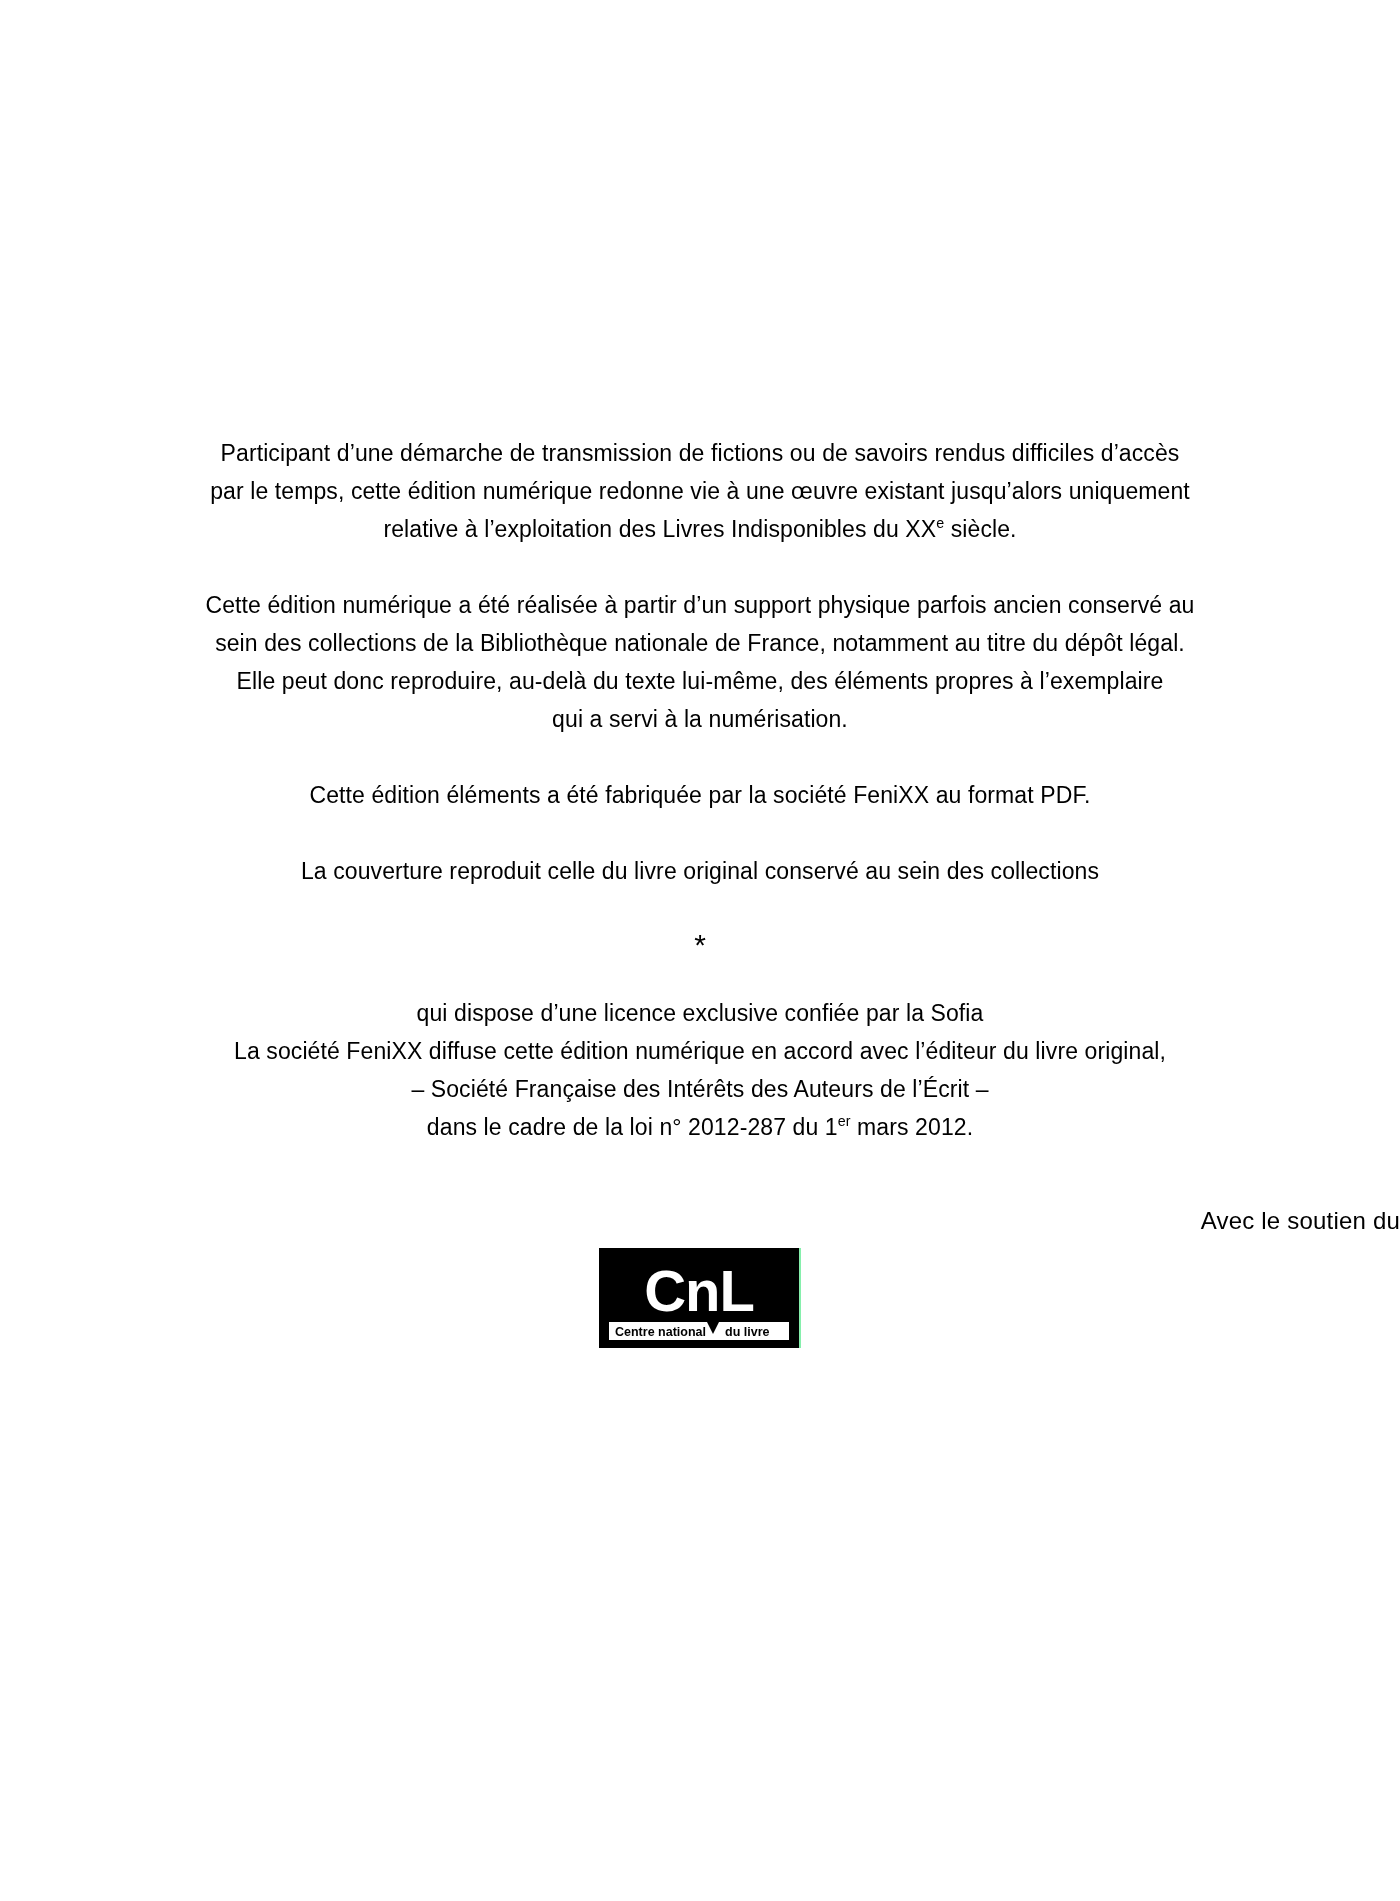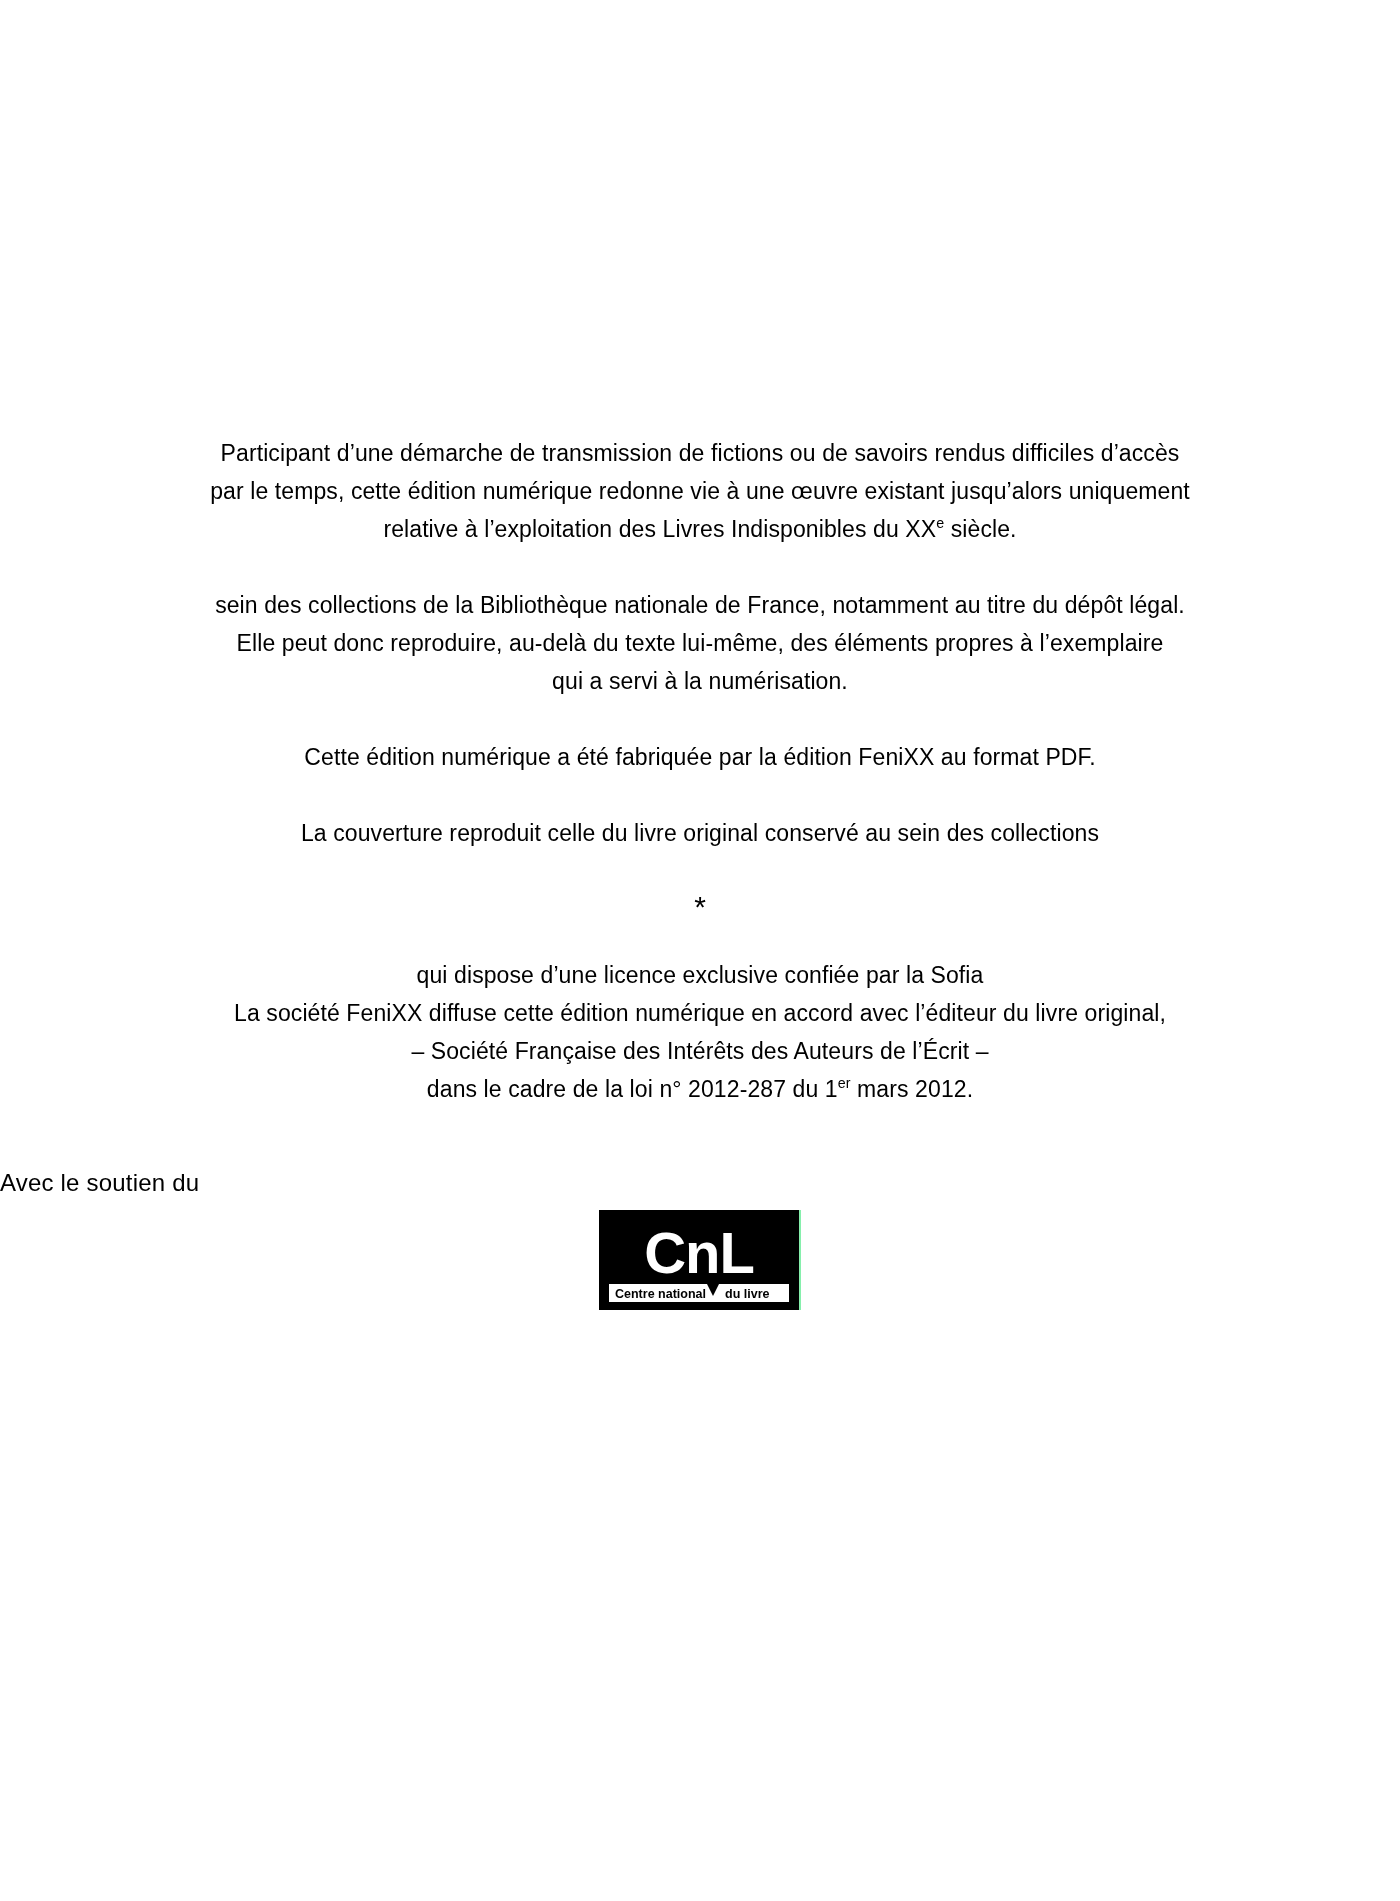--- a/index.html
+++ b/index.html
@@ -51,21 +51,21 @@
   }
   .asterisk {
     font-size: 30px;
     line-height: 38px;
     margin-top: 36px;
     margin-bottom: 30px;
     text-align: center;
   }
   .support-block {
     margin-top: 60px;
-    text-align: left;
+    text-align: right;
   }
   .support-text {
     font-size: 24px;
     line-height: 30px;
     letter-spacing: 0.2px;
   }
   .logo-wrap {
     margin-top: 12px;
     display: flex;
     justify-content: center;
@@ -87,27 +87,28 @@
 <div class="page">
   <div class="content">
 
     <div class="para">
       <span class="line">Participant d’une démarche de transmission de fictions ou de savoirs rendus difficiles d’accès</span>
       <span class="line">par le temps, cette édition numérique redonne vie à une œuvre existant jusqu’alors uniquement</span>
       <span class="line">relative à l’exploitation des Livres Indisponibles du XX<sup>e</sup> siècle.</span>
     </div>
 
     <div class="para">
+      <span class="line">Cette édition numérique a été réalisée à partir d’un support physique parfois ancien conservé au</span>
       <span class="line">sein des collections de la Bibliothèque nationale de France, notamment au titre du dépôt légal.</span>
       <span class="line">Elle peut donc reproduire, au-delà du texte lui-même, des éléments propres à l’exemplaire</span>
       <span class="line">qui a servi à la numérisation.</span>
     </div>
 
     <div class="para">
-      <span class="line">Cette édition numérique a été fabriquée par la édition FeniXX au format PDF.</span>
+      <span class="line">Cette édition éléments a été fabriquée par la société FeniXX au format PDF.</span>
     </div>
 
     <div class="para">
       <span class="line">La couverture reproduit celle du livre original conservé au sein des collections</span>
     </div>
 
     <div class="asterisk">*</div>
 
     <div class="para">
       <span class="line">qui dispose d’une licence exclusive confiée par la Sofia</span>

